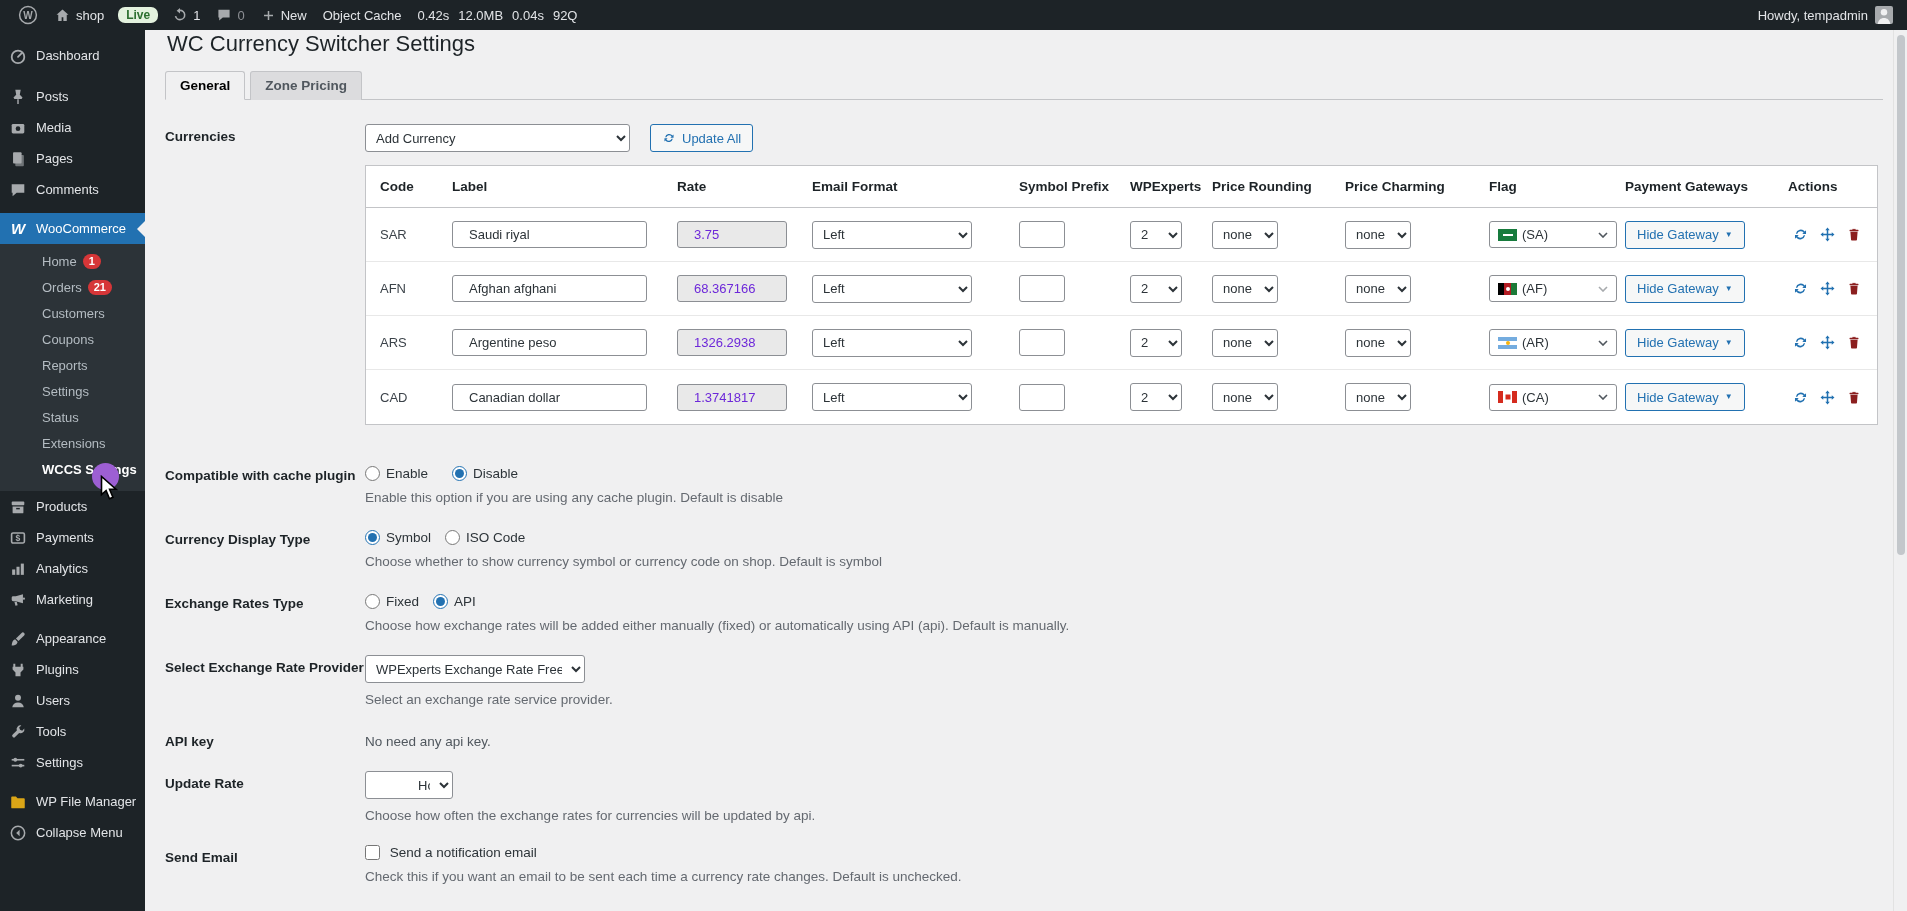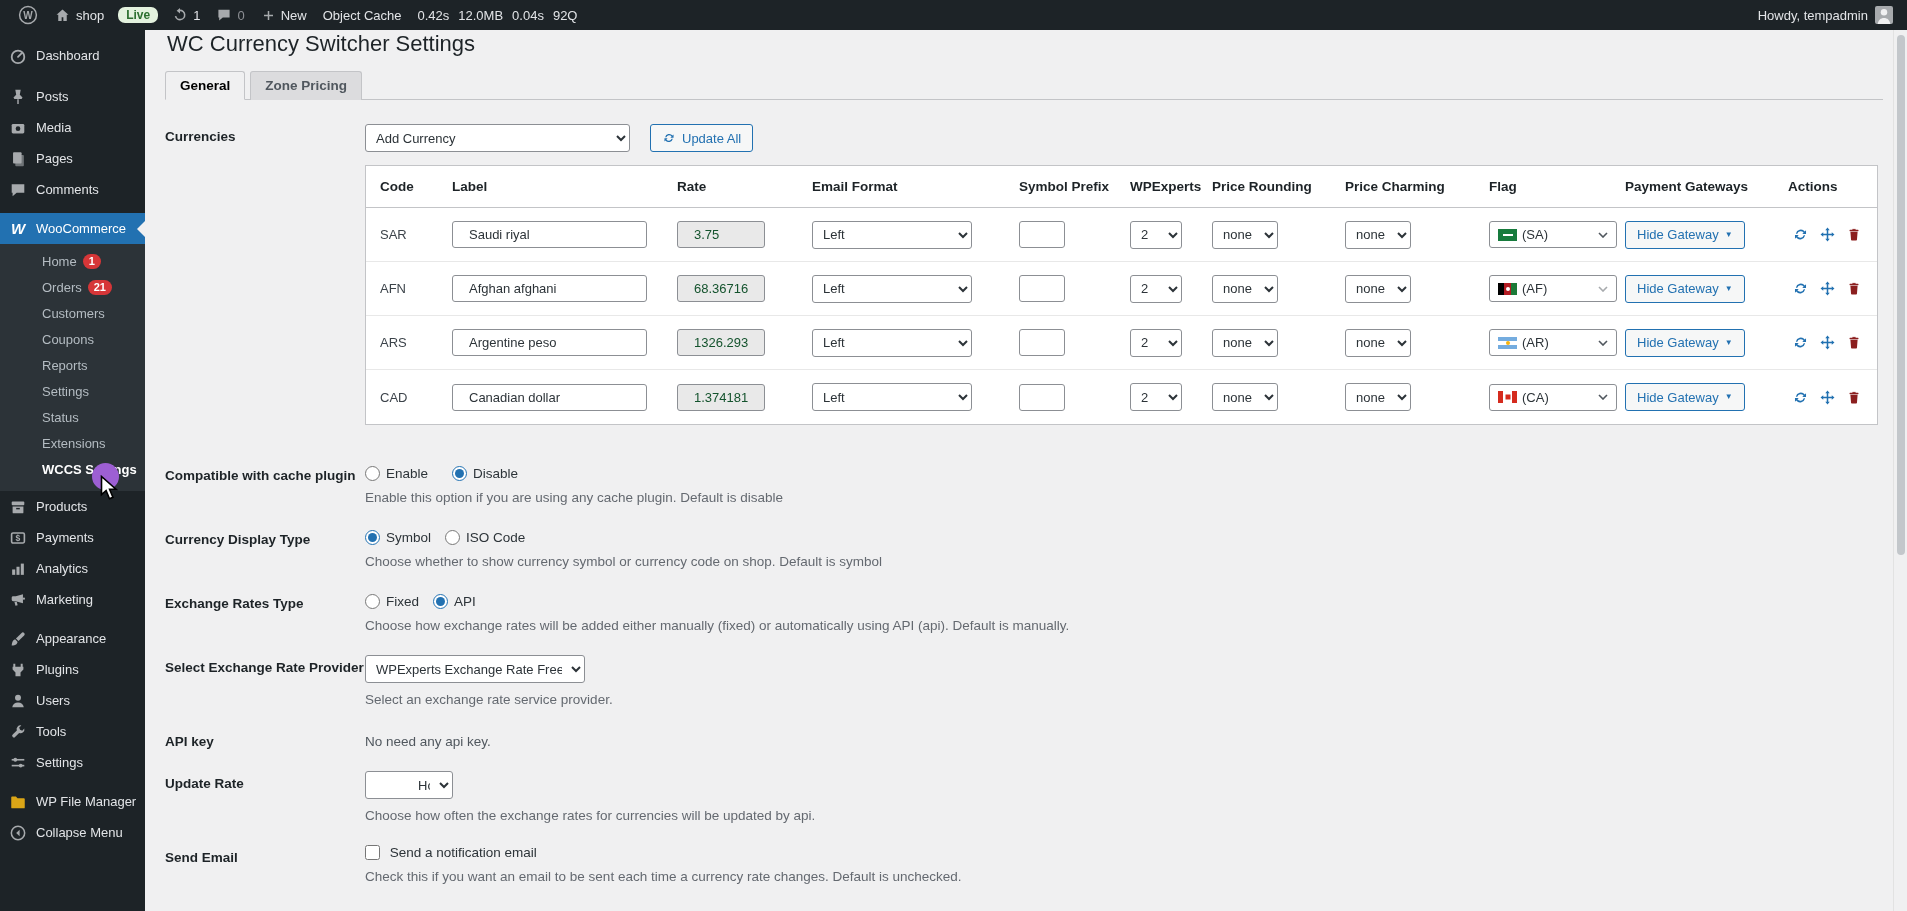--- a/index.html
+++ b/index.html
@@ -96,21 +96,21 @@
   .t-grid {
     display:grid; align-items:center; padding-left:14px;
     grid-template-columns:72px 225px 135px 207px 111px 82px 133px 144px 136px 163px 1fr;
   }
   .t-head { height:42px; border-bottom:1px solid #c3c4c7; font-weight:bold; font-size:13.5px; color:#1d2327; }
   .t-row { height:54px; border-bottom:1px solid #e8e8e8; }
   .t-row:last-child { border-bottom:none; }
   .code-cell { color:#3c434a; }
   .text-input { height:27px; border:1px solid #8c8f94; border-radius:3px; padding:0 16px; font-size:13px; color:#2c3338; background:#fff; }
   .label-input { width:195px; }
-  .rate-input { width:88px; background:#e9e9e9; color:#14532d; }
+  .rate-input { width:110px; background:#e9e9e9; color:#6d28d9; }
   .prefix-input { width:46px; }
   .fmt-select { width:160px; }
   .dec-select { width:52px; }
   .round-select { width:66px; }
   .charm-select { width:66px; }
 
   .flag-select {
     width:128px; height:27px; border:1px solid #8c8f94; border-radius:3px; background:#fff;
     display:flex; align-items:center; gap:5px; padding:0 8px; cursor:pointer; color:#2c3338;
   }

